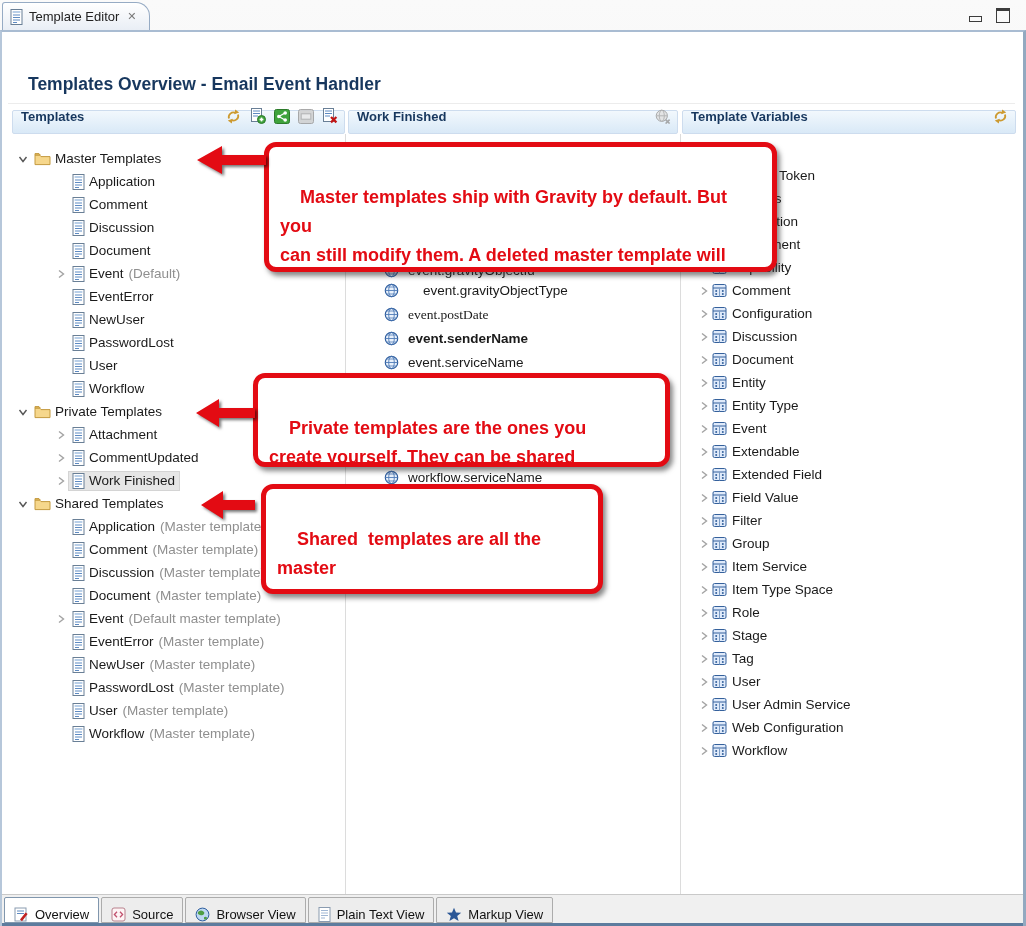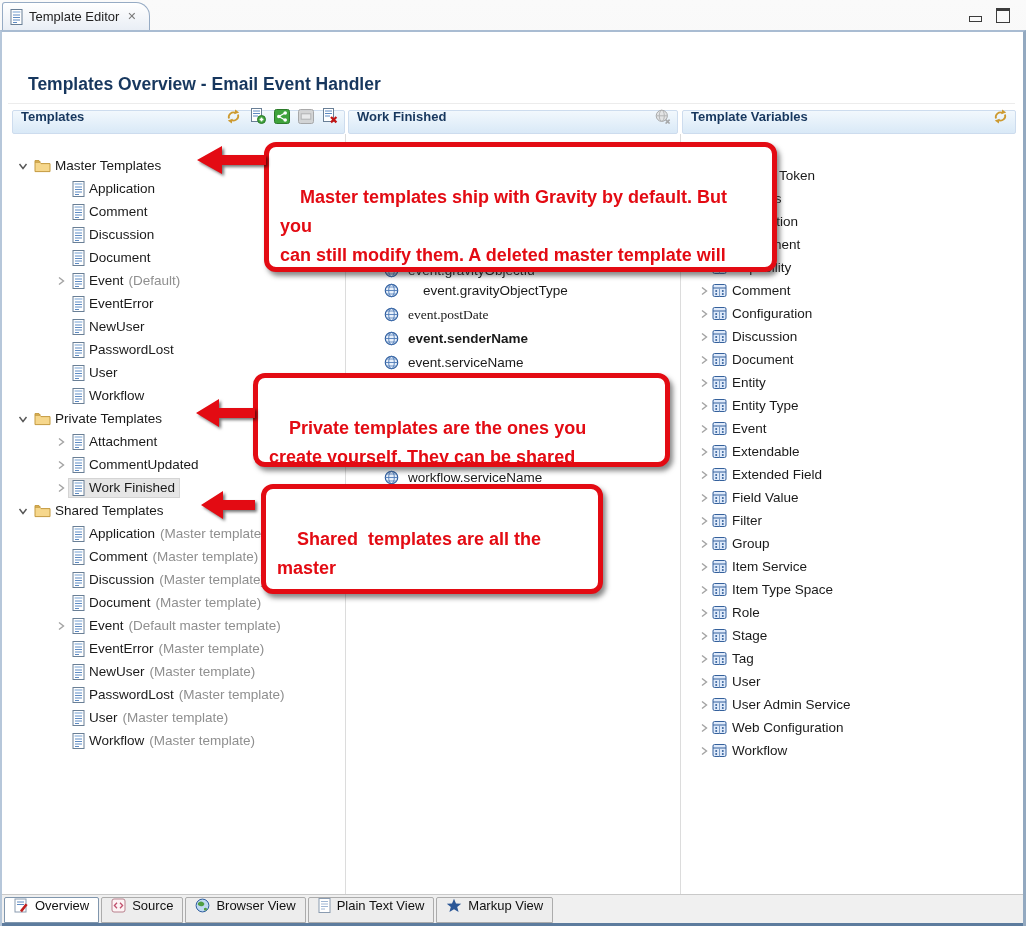--- a/index.html
+++ b/index.html
@@ -44,21 +44,21 @@
   .ptitle{font-size:13px;font-weight:bold;color:var(--navy)}
   .ptools{display:flex;align-items:center;gap:7px}
   .tbicon{display:inline-flex;width:17px;height:16px;align-items:center;justify-content:center;cursor:default}
   .tbicon.disabled{opacity:.85}
   
   .pbody{position:absolute;top:102px;bottom:32px;background:#fff}
   .pb1{left:10px;width:333px;border-right:1px solid #dcdcdc}
   .pb2{left:344px;width:334px;border-right:1px solid #dcdcdc}
   .pb3{left:679px;width:335px}
   
-  .tree{margin-top:20px}
+  .tree{margin-top:13px}
   .trow{height:23px;display:flex;align-items:center;font-size:13.5px;color:#1a1a1a;white-space:nowrap}
   .trow.d0{padding-left:4px}
   .trow.d1{padding-left:42px}
   .chev{width:13px;flex:none;display:inline-flex;align-items:center;justify-content:center}
   .rowbody{display:inline-flex;align-items:center;padding:1px 4px 1px 3px;margin-left:2px}
   .trow.sel .rowbody{background:#e6e6e6;box-shadow:0 0 0 1px #d4d4d4}
   .ticon{display:inline-flex;margin-right:4px}
   .sfx{color:#8f8f8f;margin-left:5px}
   .wrow{position:absolute;left:38px;height:17px;display:flex;align-items:center;gap:5px;font-size:13.5px;color:#1a1a1a;white-space:nowrap}
   .vlist{margin-top:30px}
@@ -79,21 +79,21 @@
   .a2{left:193px;top:364px}
   .a3{left:198px;top:456px}
   
   .bottombar{
     position:absolute;left:0;right:0;bottom:0;height:32px;box-sizing:border-box;
     background:#f0f0f0;border-top:1px solid #c9c9c9;z-index:4;
   }
   .bottombar .blue{position:absolute;left:0;right:0;bottom:0;height:3px;background:#5d7c9e}
   .btabs{position:absolute;left:2px;top:2px;display:flex;align-items:stretch;gap:2px;height:26px}
   .btab{
-    display:flex;align-items:flex-start;gap:6px;padding:0 9px;font-size:13px;color:#111;
+    display:flex;align-items:flex-end;gap:6px;padding:0 9px;font-size:13px;color:#111;
     background:#ededed;border:1px solid #acacac;border-radius:2px 2px 0 0;cursor:default;white-space:nowrap
   }
   .btab.active{background:#fff;border-color:#8096ad;font-weight:400}
   svg{display:block}
 </style>
 </head>
 <body>
 
 <div class="tabstrip">
   <div class="editor-tab">

